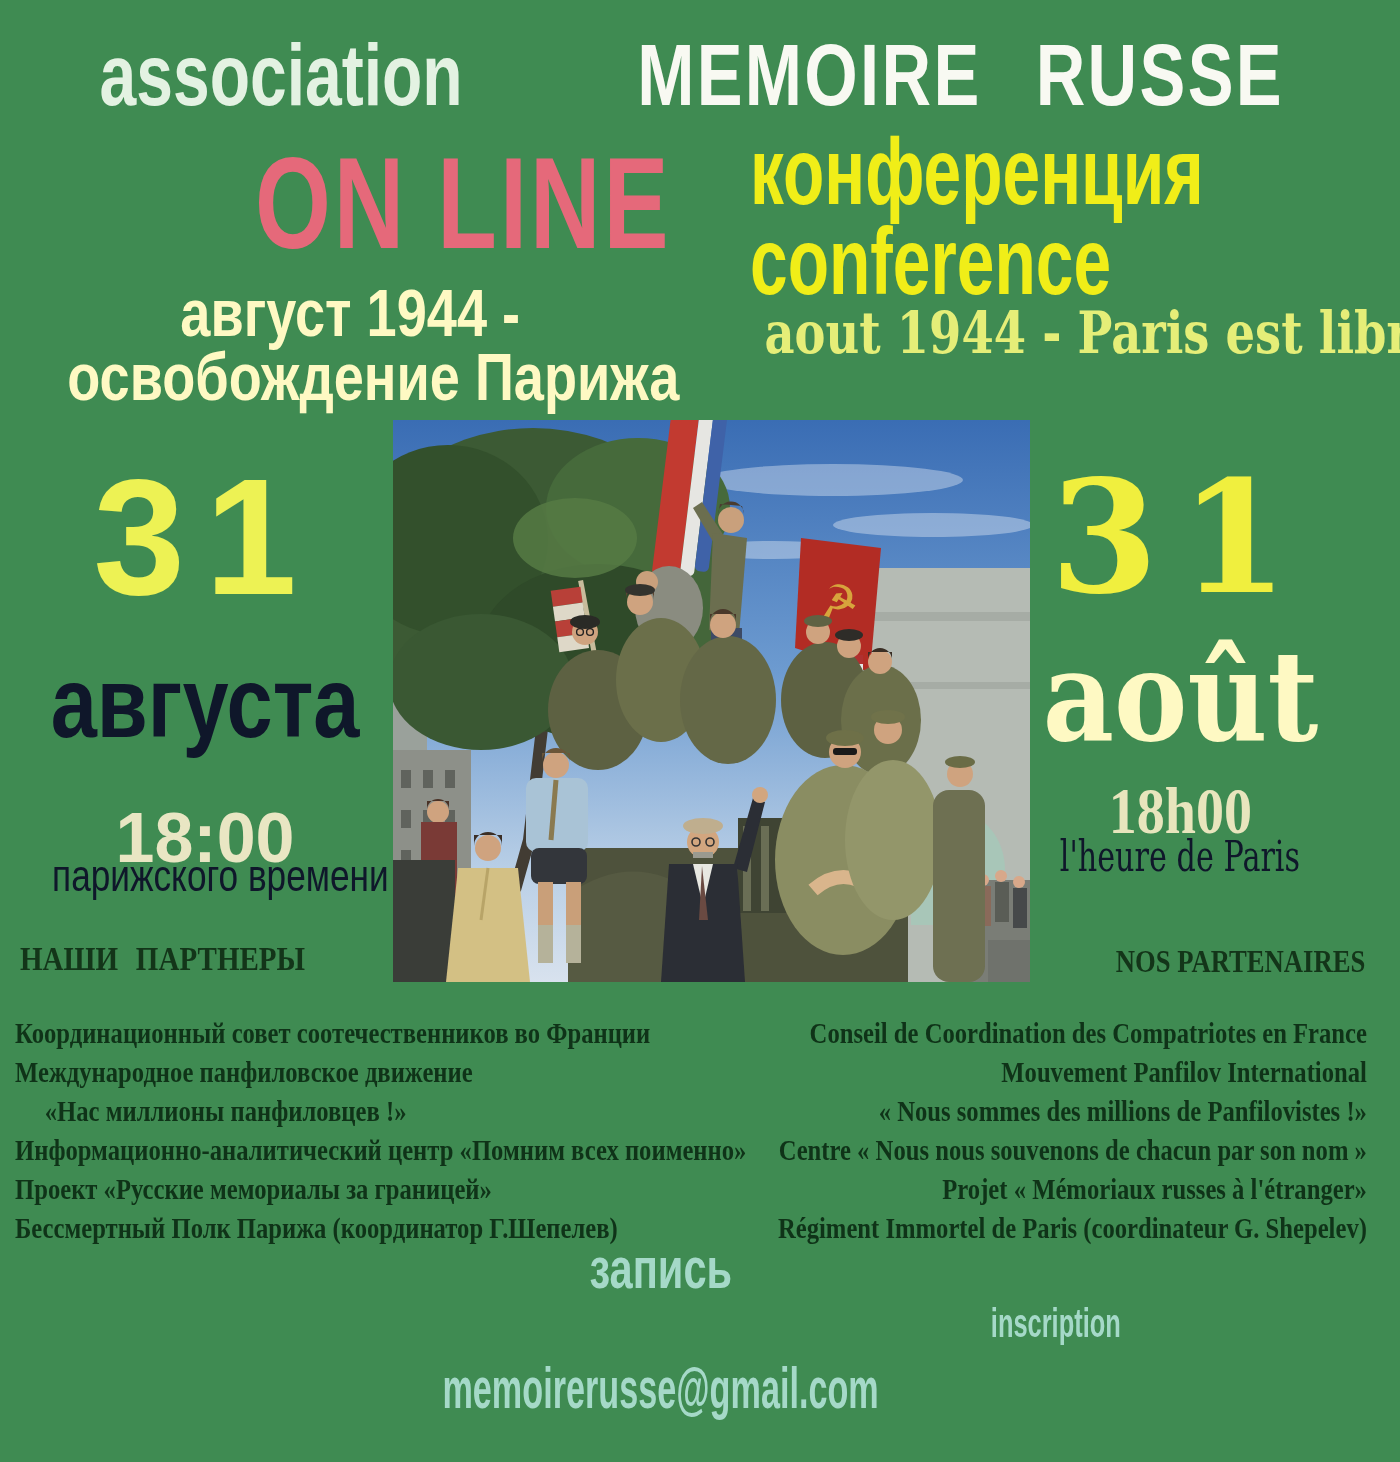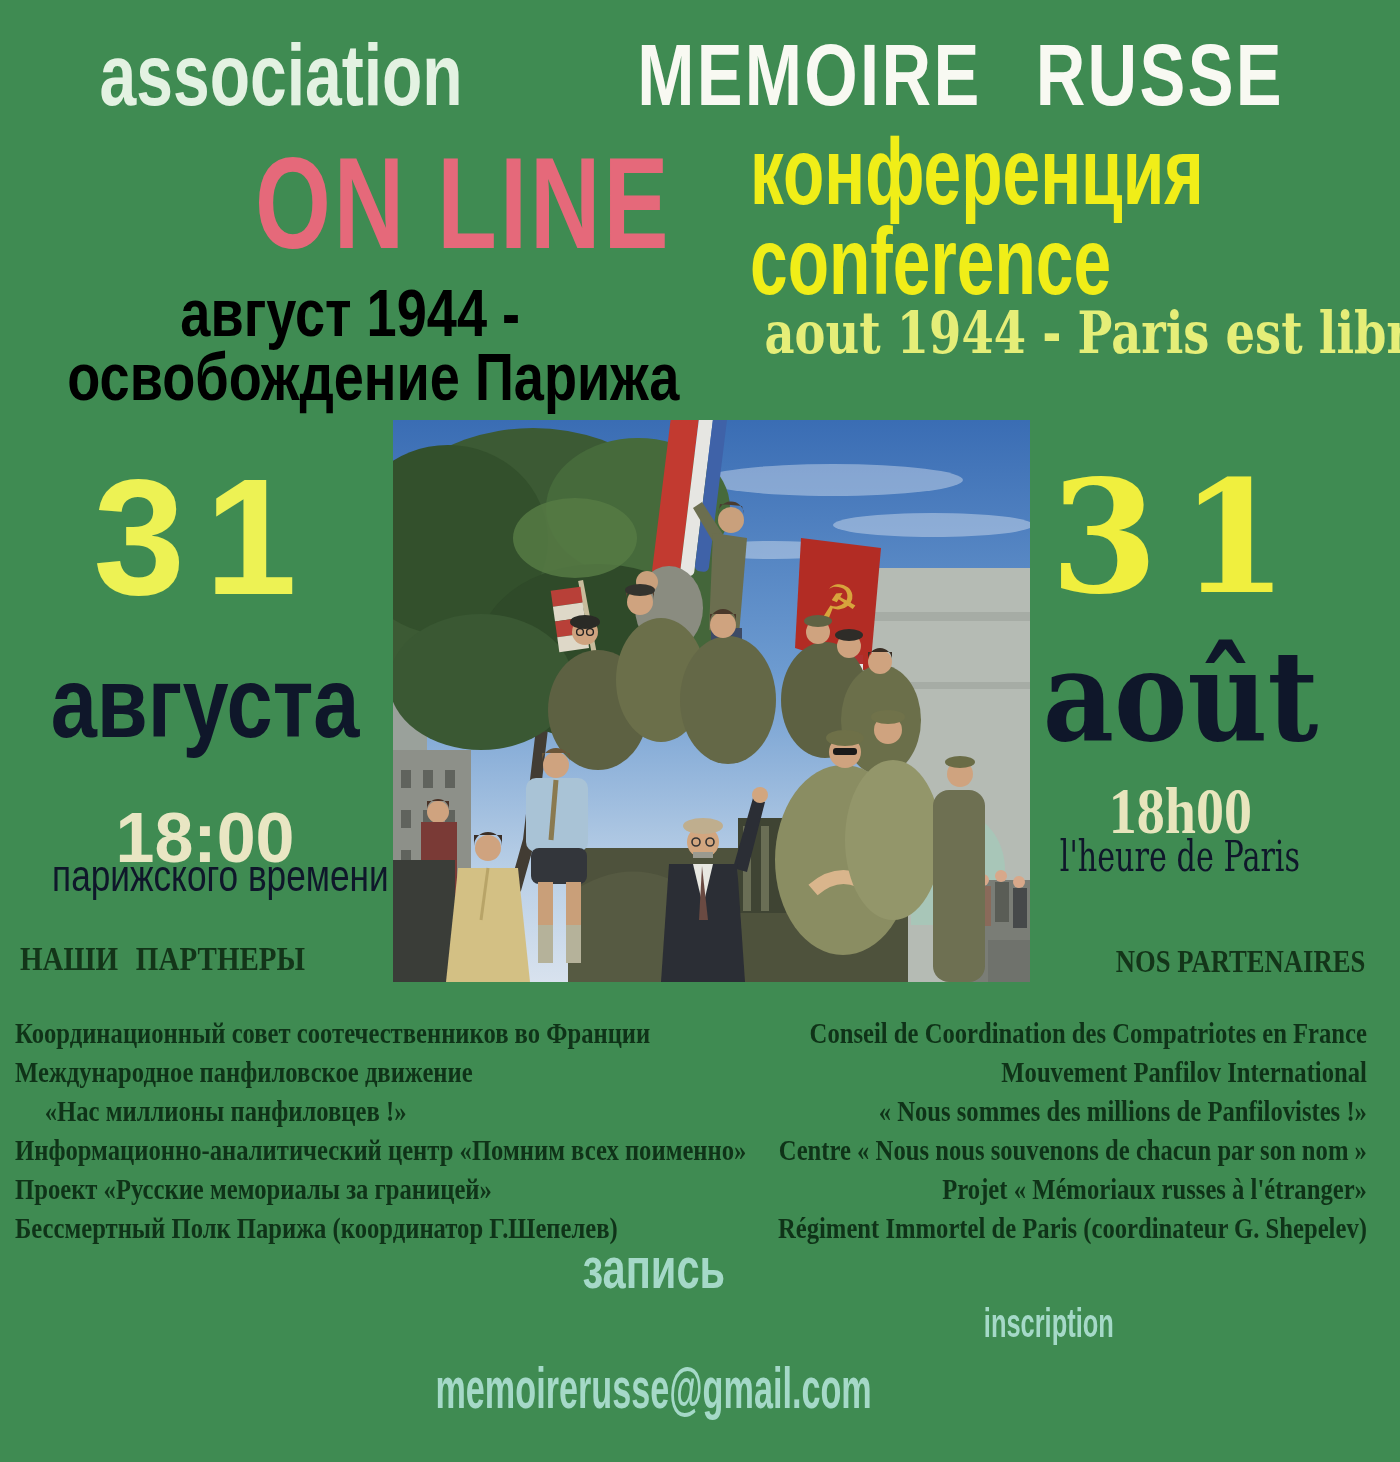--- a/index.html
+++ b/index.html
@@ -19,59 +19,59 @@
 
   .online{top:128px;left:255px;font-size:130px;font-weight:bold;color:#e5697a;
           letter-spacing:4px;transform:scaleX(.75);transform-origin:left top;white-space:nowrap;}
 
   .conf{top:120px;left:750px;font-size:94px;font-weight:bold;color:#f0ee18;
         line-height:76px;transform:scaleX(.72);transform-origin:left top;white-space:nowrap;}
   .conf div{padding-top:14px;}
 
   
   .sub-ru{top:281px;left:0;width:700px;text-align:center;font-size:66px;font-weight:bold;
-          color:#000000;line-height:64px;}
+          color:#fef9c3;line-height:64px;}
   .sub-ru .sqz{transform:scaleX(.82);transform-origin:center;}
   .sub-fr{top:299px;left:680px;width:700px;text-align:center;
           font-family:"DejaVu Serif","Liberation Serif",serif;
           font-size:58px;font-weight:bold;color:#e5ee78;}
   .sub-fr .sqz{transform:scaleX(.80);transform-origin:center;}
 
   
   .d-left{left:10px;width:390px;text-align:center;}
   .dl-day{top:455px;font-size:165px;font-weight:bold;color:#edf254;letter-spacing:20px;line-height:1;}
   .dl-month{top:652px;font-size:100px;font-weight:bold;color:#0f172a;line-height:1;}
   .dl-month .sqz{transform:scaleX(.83);transform-origin:center;}
   .dl-time{top:783px;font-size:70px;font-weight:bold;color:#e9e6c3;line-height:1;margin-top:20px;}
   .dl-tz{top:854px;font-size:44px;color:#0f172a;line-height:1;}
   .dl-tz .sqz{transform:scaleX(.80);transform-origin:center;}
 
   
   .d-right{left:990px;width:380px;text-align:center;font-family:"DejaVu Serif","Liberation Serif",serif;}
   .dr-day{top:460px;font-size:155px;font-weight:bold;color:#f0ef3e;letter-spacing:22px;line-height:1;}
-  .dr-month{top:634px;font-size:125px;font-weight:bold;color:#0f172a;line-height:1;}
+  .dr-month{top:634px;font-size:125px;font-weight:bold;color:#fef9c3;line-height:1;}
   .dr-month .sqz{transform:scaleX(.88);transform-origin:center;}
   .dr-time{top:778px;font-size:66px;font-weight:bold;color:#e8e5bd;line-height:1;font-family:Liberation Serif, serif;}
   .dr-time .sqz{transform:scaleX(.85);transform-origin:center;}
   .dr-tz{top:836px;font-size:42px;color:#0f172a;line-height:1;}
   .dr-tz .sqz{transform:scaleX(.72);transform-origin:center;}
 
   
   .hdr{font-family:"Liberation Serif","DejaVu Serif",serif;font-weight:bold;color:#133519;white-space:nowrap;}
   .hdr-ru{top:941px;left:20px;font-size:33px;word-spacing:12px;transform:scaleX(.88);transform-origin:left top;}
   .hdr-fr{top:944px;right:35px;font-size:31px;transform:scaleX(.86);transform-origin:right top;}
 
   .plist{font-family:"Liberation Serif","DejaVu Serif",serif;font-weight:bold;font-size:29px;
          color:#0f3318;line-height:39px;white-space:nowrap;}
   .plist-ru{top:1014px;left:15px;transform:scaleX(.85);transform-origin:left top;}
   .plist-ru .indent{padding-left:35px;}
   .plist-fr{top:1014px;right:33px;text-align:right;transform:scaleX(.85);transform-origin:right top;}
 
   
-  .foot{left:154px;width:1000px;text-align:center;color:#a5d9c8;font-weight:bold;line-height:1;}
+  .foot{left:161px;width:1000px;text-align:center;color:#a5d9c8;font-weight:bold;line-height:1;}
   .f-ru{top:1240px;font-size:57px;}
   .f-ru .sqz{transform:scaleX(.73);transform-origin:center;}
   .f-fr{top:1303px;font-size:41px;text-align:right;}
   .f-fr .sqz{transform:scaleX(.62);transform-origin:center;}
   .f-email{top:1360px;font-size:57px;}
   .f-email .sqz{transform:scaleX(.60);transform-origin:center;}
 
   
   .photo{left:393px;top:420px;width:637px;height:562px;background:#7aa3d0;}
   .photo svg{display:block;width:100%;height:100%;}

